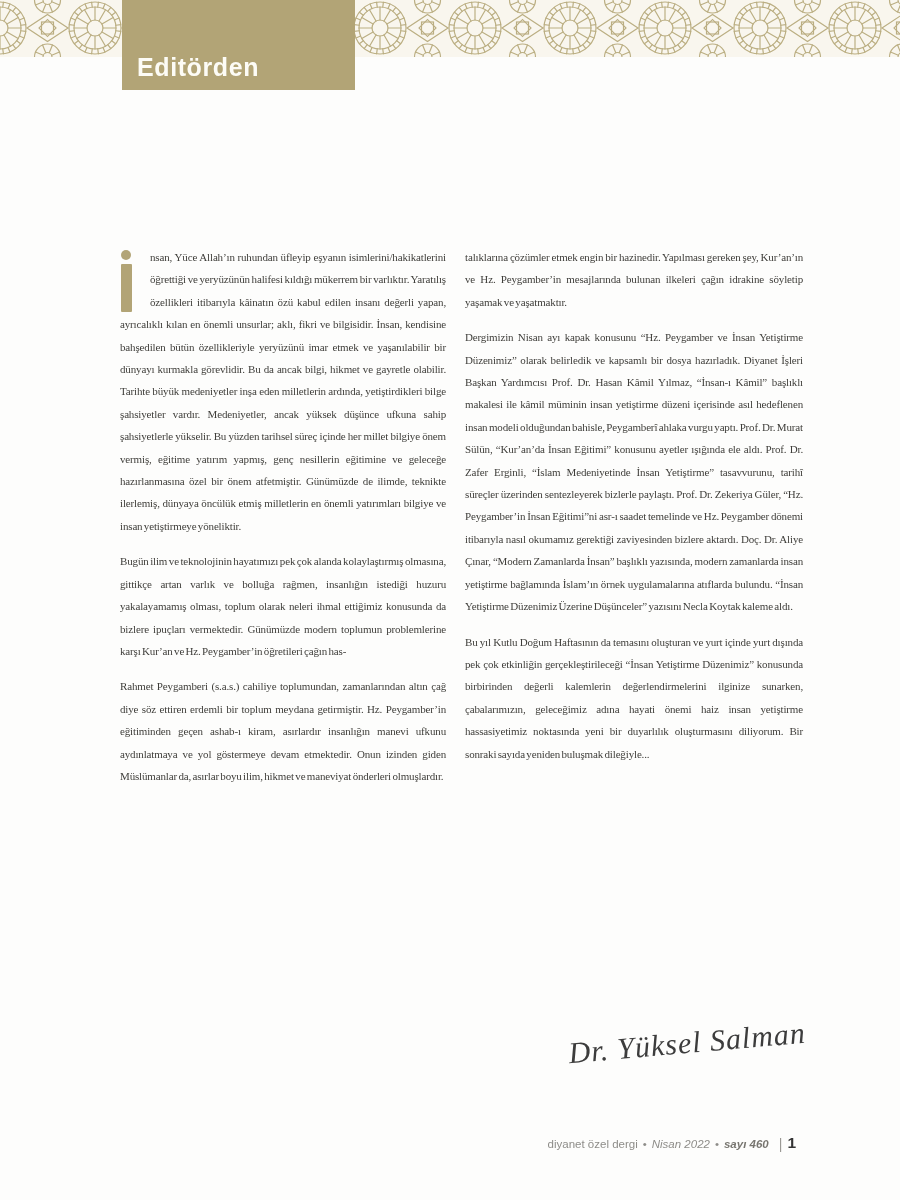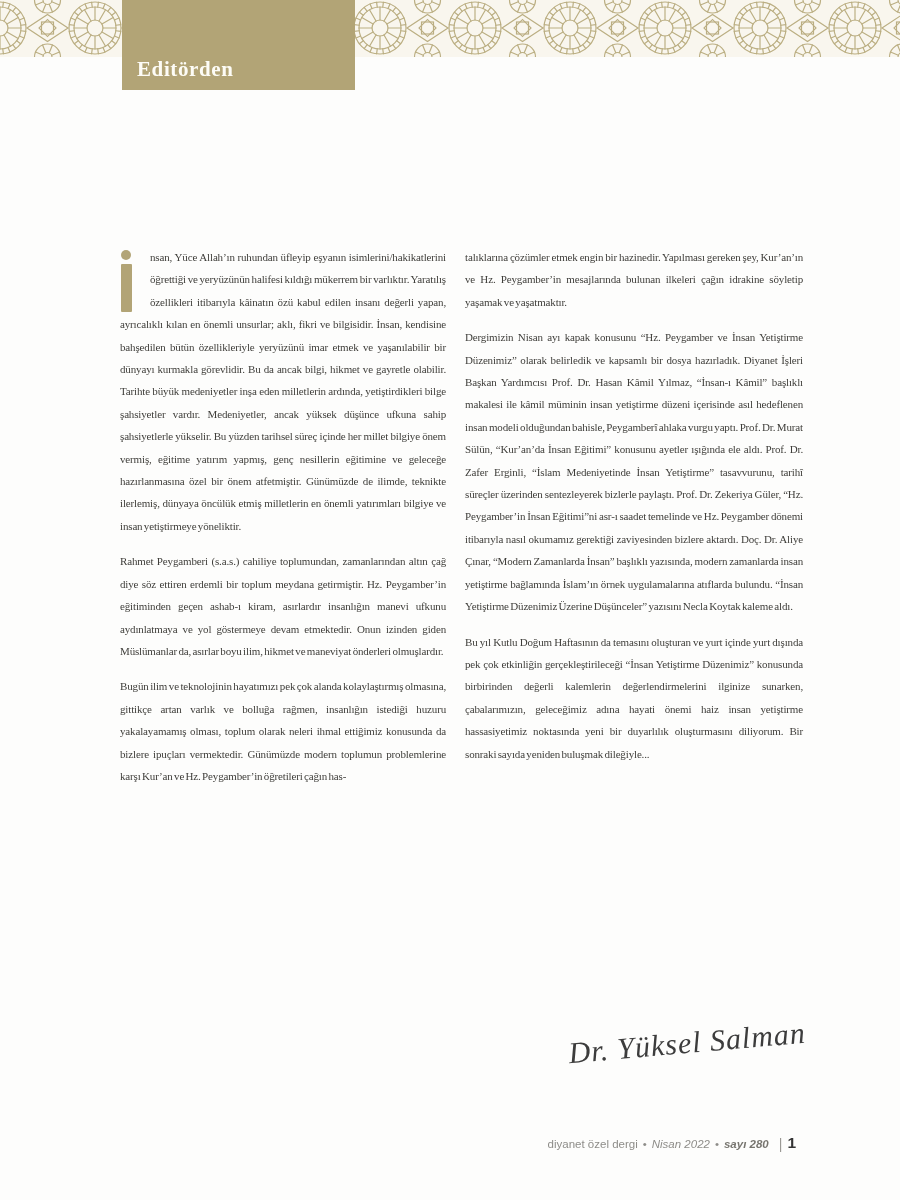--- a/index.html
+++ b/index.html
@@ -13,22 +13,22 @@
   
   .ornament-band{position:absolute;left:0;top:0;width:900px;height:57px;}
 
   
   .header-block{
     position:absolute;left:122px;top:0;width:233px;height:90px;
     background:var(--accent,#b2a476);z-index:2;
   }
   .header-label{
     position:absolute;left:15px;bottom:8px;
-    font-family:Liberation Serif, serif;
-    font-size:21px;font-weight:700;letter-spacing:.6px;
+    font-family:Liberation Sans, sans-serif;
+    font-size:25px;font-weight:700;letter-spacing:.6px;
     color:#fdfcf6;
   }
 
   
   .col{
     position:absolute;top:246px;
     font-size:11px;line-height:22.4px;color:var(--body,#3f3e3a);
     text-align:justify;word-spacing:-1.2px;letter-spacing:-.15px;
   }
   .col-left{left:120px;width:326px;}
@@ -698,29 +698,29 @@
     <div class="header-label">Editörden</div>
   </div>
 
   <div class="col col-left">
     <p>
       <span class="dropcap">
         <span class="dc-dot"></span>
         <span class="dc-bar"></span>
       </span><span>nsan, Yüce Allah’ın ruhundan üfleyip eşyanın isimlerini/hakikatlerini öğrettiği ve yeryüzünün halifesi kıldığı mükerrem bir varlıktır. Yaratılış özellikleri itibarıyla kâinatın özü kabul edilen insanı değerli yapan, ayrıcalıklı kılan en önemli unsurlar; aklı, fikri ve bilgisidir. İnsan, kendisine bahşedilen bütün özellikleriyle yeryüzünü imar etmek ve yaşanılabilir bir dünyayı kurmakla görevlidir. Bu da ancak bilgi, hikmet ve gayretle olabilir. Tarihte büyük medeniyetler inşa eden milletlerin ardında, yetiştirdikleri bilge şahsiyetler vardır. Medeniyetler, ancak yüksek düşünce ufkuna sahip şahsiyetlerle yükselir. Bu yüzden tarihsel süreç içinde her millet bilgiye önem vermiş, eğitime yatırım yapmış, genç nesillerin eğitimine ve geleceğe hazırlanmasına özel bir önem atfetmiştir. Günümüzde de ilimde, teknikte ilerlemiş, dünyaya öncülük etmiş milletlerin en önemli yatırımları bilgiye ve insan yetiştirmeye yöneliktir.</span>
     </p>
+    <p>Bugün ilim ve teknolojinin hayatımızı pek çok alanda kolaylaştırmış olmasına, gittikçe artan varlık ve bolluğa rağmen, insanlığın istediği huzuru yakalayamamış olması, toplum olarak neleri ihmal ettiğimiz konusunda da bizlere ipuçları vermektedir. Günümüzde modern toplumun problemlerine karşı Kur’an ve Hz. Peygamber’in öğretileri çağın has-</p>
     <p>Rahmet Peygamberi (s.a.s.) cahiliye toplumundan, zamanlarından altın çağ diye söz ettiren erdemli bir toplum meydana getirmiştir. Hz. Peygamber’in eğitiminden geçen ashab-ı kiram, asırlardır insanlığın manevi ufkunu aydınlatmaya ve yol göstermeye devam etmektedir. Onun izinden giden Müslümanlar da, asırlar boyu ilim, hikmet ve maneviyat önderleri olmuşlardır.</p>
-    <p>Bugün ilim ve teknolojinin hayatımızı pek çok alanda kolaylaştırmış olmasına, gittikçe artan varlık ve bolluğa rağmen, insanlığın istediği huzuru yakalayamamış olması, toplum olarak neleri ihmal ettiğimiz konusunda da bizlere ipuçları vermektedir. Günümüzde modern toplumun problemlerine karşı Kur’an ve Hz. Peygamber’in öğretileri çağın has-</p>
   </div>
 
   <div class="col col-right">
     <p>talıklarına çözümler etmek engin bir hazinedir. Yapılması gereken şey, Kur’an’ın ve Hz. Peygamber’in mesajlarında bulunan ilkeleri çağın idrakine söyletip yaşamak ve yaşatmaktır.</p>
     <p>Dergimizin Nisan ayı kapak konusunu “Hz. Peygamber ve İnsan Yetiştirme Düzenimiz” olarak belirledik ve kapsamlı bir dosya hazırladık. Diyanet İşleri Başkan Yardımcısı Prof. Dr. Hasan Kâmil Yılmaz, “İnsan-ı Kâmil” başlıklı makalesi ile kâmil müminin insan yetiştirme düzeni içerisinde asıl hedeflenen insan modeli olduğundan bahisle, Peygamberî ahlaka vurgu yaptı. Prof. Dr. Murat Sülün, “Kur’an’da İnsan Eğitimi” konusunu ayetler ışığında ele aldı. Prof. Dr. Zafer Erginli, “İslam Medeniyetinde İnsan Yetiştirme” tasavvurunu, tarihî süreçler üzerinden sentezleyerek bizlerle paylaştı. Prof. Dr. Zekeriya Güler, “Hz. Peygamber’in İnsan Eğitimi”ni asr-ı saadet temelinde ve Hz. Peygamber dönemi itibarıyla nasıl okumamız gerektiği zaviyesinden bizlere aktardı. Doç. Dr. Aliye Çınar, “Modern Zamanlarda İnsan” başlıklı yazısında, modern zamanlarda insan yetiştirme bağlamında İslam’ın örnek uygulamalarına atıflarda bulundu. “İnsan Yetiştirme Düzenimiz Üzerine Düşünceler” yazısını Necla Koytak kaleme aldı.</p>
     <p>Bu yıl Kutlu Doğum Haftasının da temasını oluşturan ve yurt içinde yurt dışında pek çok etkinliğin gerçekleştirileceği “İnsan Yetiştirme Düzenimiz” konusunda birbirinden değerli kalemlerin değerlendirmelerini ilginize sunarken, çabalarımızın, geleceğimiz adına hayati önemi haiz insan yetiştirme hassasiyetimiz noktasında yeni bir duyarlılık oluşturmasını diliyorum. Bir sonraki sayıda yeniden buluşmak dileğiyle...</p>
   </div>
 
   <div class="signature">Dr. Yüksel Salman</div>
 
   <div class="footer">
-    <span>diyanet özel dergi</span><span class="sep">•</span><span class="it">Nisan 2022</span><span class="sep">•</span><span class="bi">sayı 280</span><span class="bar">|</span><span class="pnum">1</span>
+    <span>diyanet özel dergi</span><span class="sep">•</span><span class="it">Nisan 2022</span><span class="sep">•</span><span class="bi">sayı 460</span><span class="bar">|</span><span class="pnum">1</span>
   </div>
 
 </div>
 
 </body></html>

